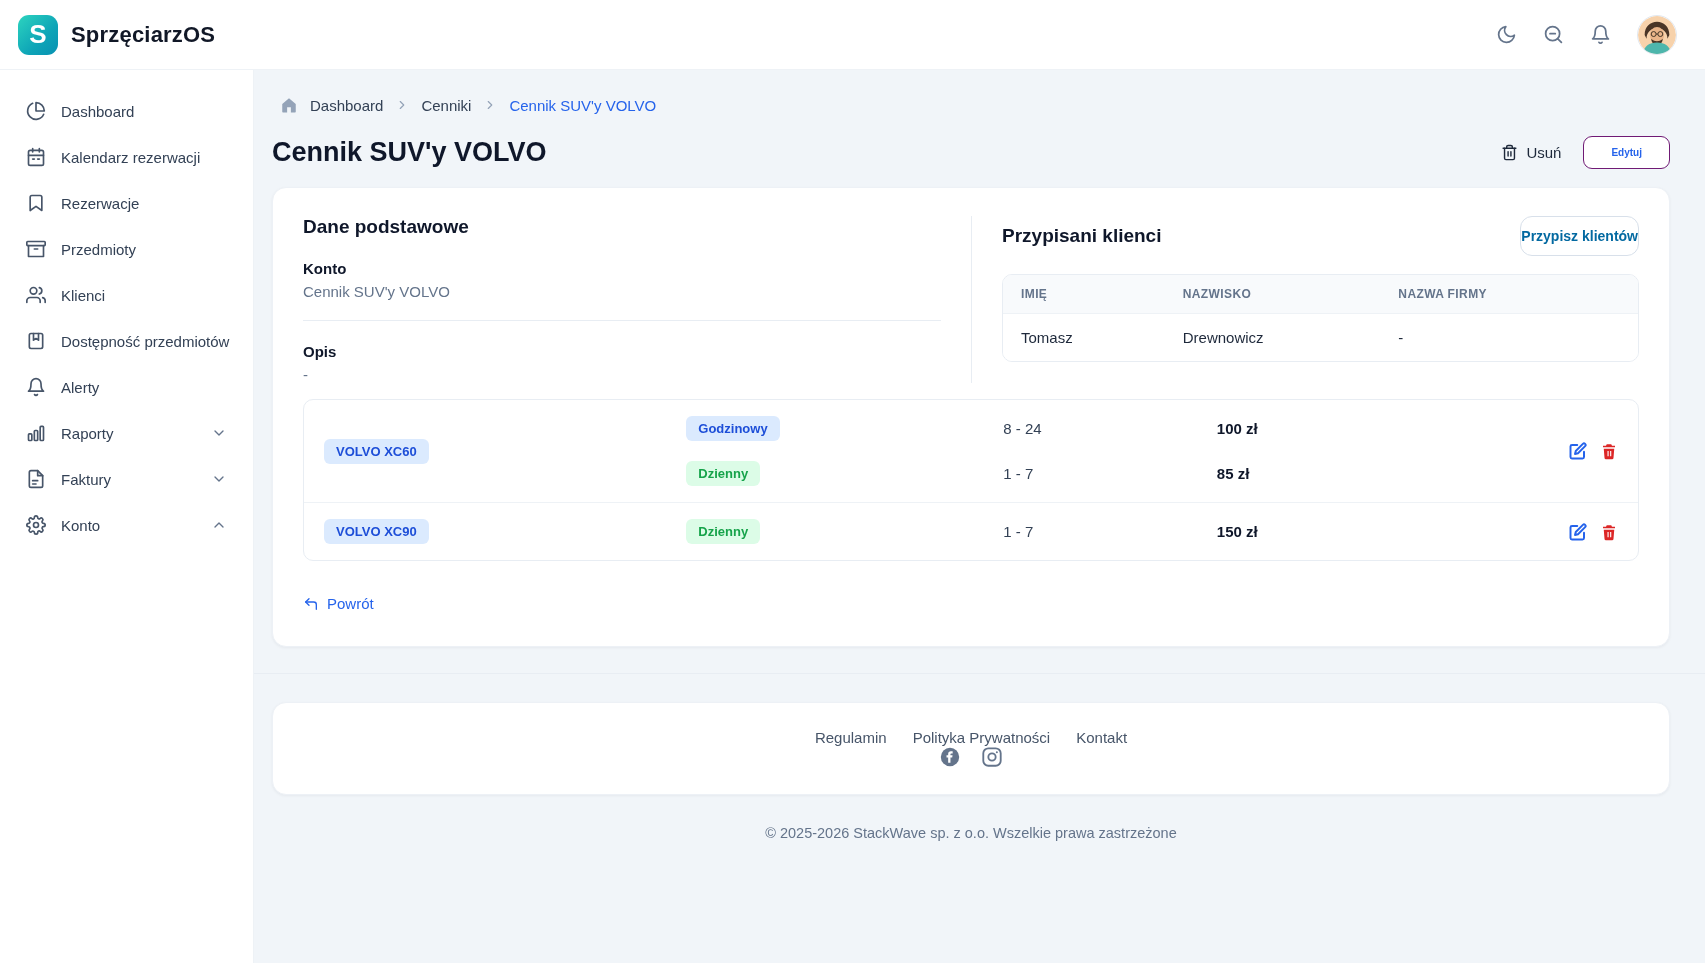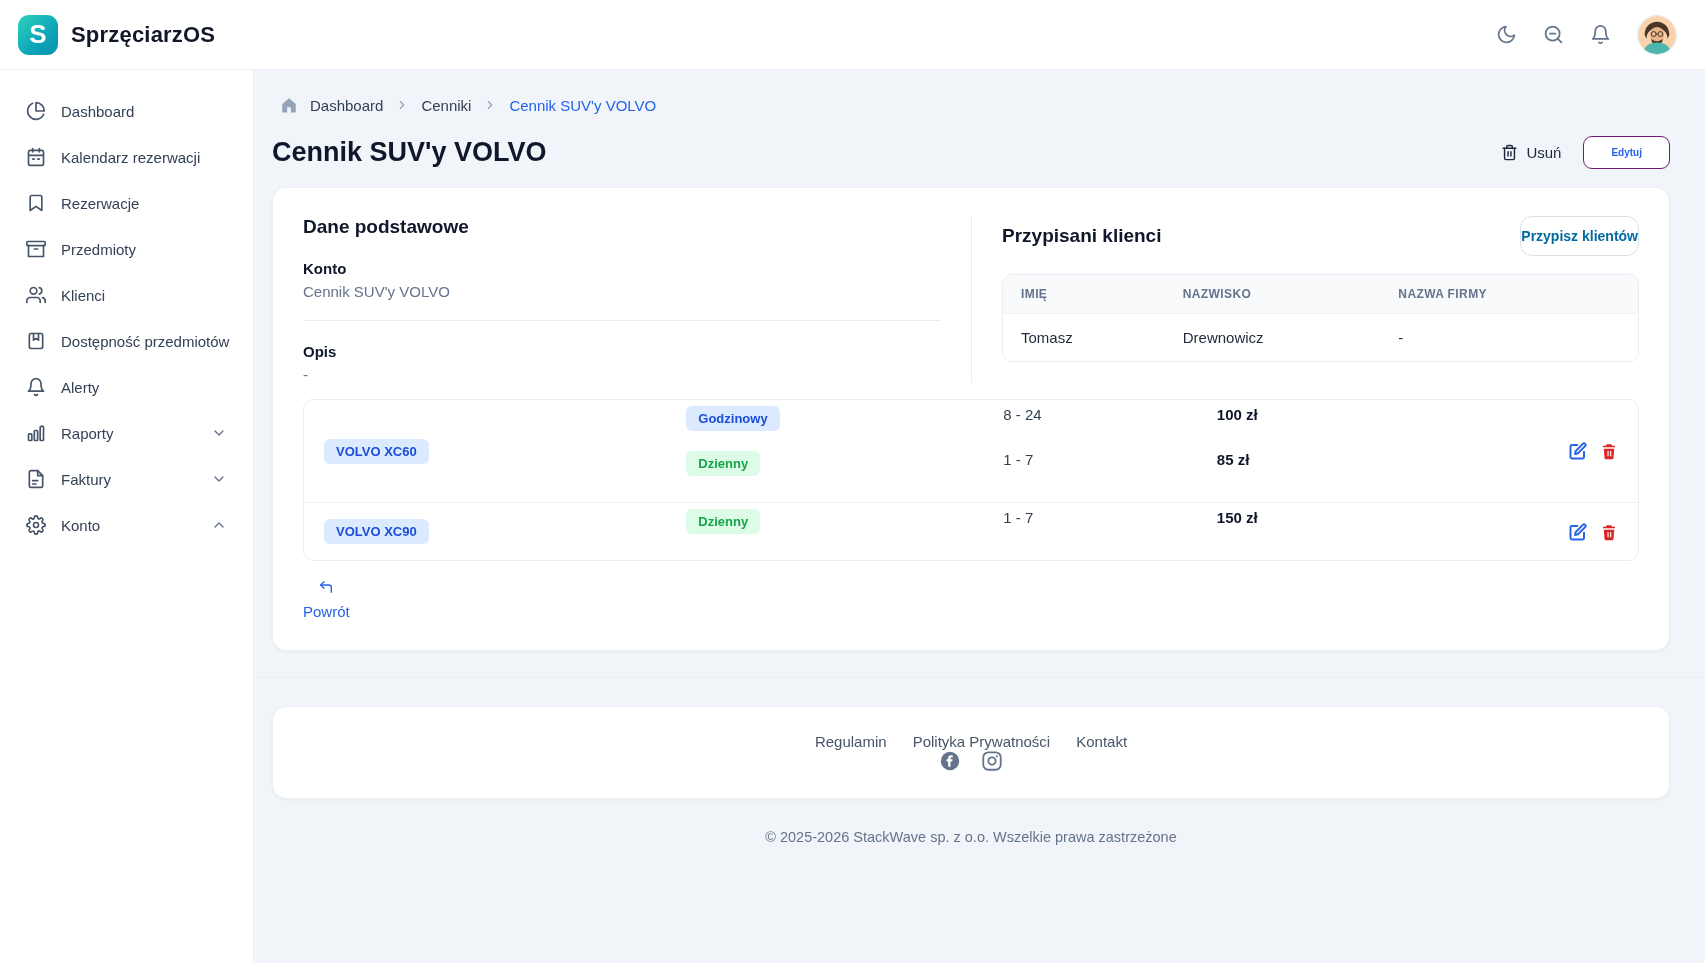--- a/index.html
+++ b/index.html
@@ -57,33 +57,33 @@
 
   
   .items-head { display:flex; align-items:center; justify-content:space-between; margin-top:38px; }
   .items-table { border:1px solid #e8edf3; border-radius:10px; overflow:hidden; margin-top:16px; }
   .items-cols { display:grid; grid-template-columns:28% 24.5% 16.5% 16.5% 14.5%; }
   .items-table-head { background:#f8fafc; padding:12px 20px; border-bottom:1px solid #eef2f6; }
   .th-right { text-align:right; }
   .item-group { padding:6px 20px; align-items:center; }
   .item-group + .item-group { border-top:1px solid #eef2f6; }
   .subrows { display:flex; flex-direction:column; }
-  .subrow { height:45px; display:flex; align-items:flex-start; }
+  .subrow { height:45px; display:flex; align-items:center; }
   .badge { display:inline-block; font-size:13px; font-weight:600; padding:5px 12px; border-radius:6px; }
   .badge-item { background:#dbeafe; color:#1d4ed8; }
   .badge-blue { background:#dbeafe; color:#1d4ed8; }
   .badge-green { background:#dcfce7; color:#16a34a; }
   .range-val { font-size:15px; color:#334155; }
   .price-val { font-size:15px; font-weight:700; color:#0f172a; }
   .actions-cell { display:flex; align-items:center; justify-content:flex-end; gap:13px; }
   .icon-btn { background:none; border:none; cursor:pointer; padding:0; }
   .edit-icon { color:#2563eb; }
   .trash-icon-red { color:#dc2626; }
 
-  .back-link { display:inline-flex; align-items:center; gap:8px; color:#2563eb; font-size:15px; font-weight:500; margin-top:18px; cursor:pointer; text-decoration:none;flex-direction:column; }
+  .back-link { display:inline-flex; align-items:center; gap:8px; color:#2563eb; font-size:15px; font-weight:500; margin-top:34px; cursor:pointer; text-decoration:none; }
 
   
   .footer-sep { border:none; border-top:1px solid #e8edf3; margin:26px -35px 0 -18px; }
   .footer-card { background:#fff; border-radius:14px; border:1px solid #edf1f6; box-shadow:0 1px 3px rgba(15,23,42,.05); margin-top:28px; padding:26px 30px; display:flex; align-items:center; justify-content:space-between;flex-direction:column; }
   .footer-links { display:flex; align-items:center; gap:26px; }
   .footer-link { font-size:15px; color:#475569; cursor:pointer; }
   .footer-social { display:flex; align-items:center; gap:20px; color:#64748b; }
   .copyright { text-align:center; font-size:14.5px; color:#64748b; margin:30px 0 20px 0; }
 </style>
 </head>

